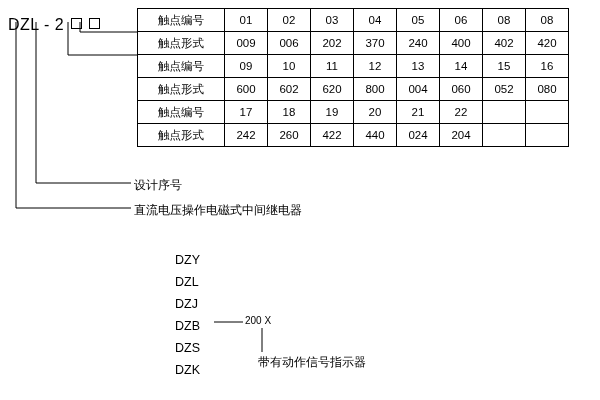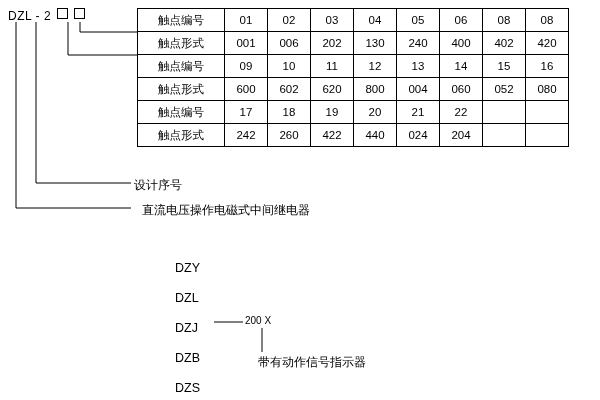--- a/index.html
+++ b/index.html
@@ -13,22 +13,22 @@
     font-family: "Liberation Sans", sans-serif;
     color: #000000;
     position: relative;
     overflow: hidden;
   }
 
   
   #model-code {
     position: absolute;
     left: 8px;
-    top: 8px;
-    font-size: 12px;
+    top: 16px;
+    font-size: 16px;
     letter-spacing: 0.5px;
     white-space: nowrap;
   }
   #model-code .box {
     display: inline-block;
     width: 9px;
     height: 9px;
     border: 1px solid #000;
     margin-left: 2px;
     vertical-align: 1px;
@@ -68,31 +68,31 @@
     pointer-events: none;
   }
 
   
   .annot {
     position: absolute;
     font-size: 12px;
     white-space: nowrap;
   }
   #annot-design  { left: 134px; top: 177px; }
-  #annot-relay   { left: 134px; top: 202px; margin-left: 8px; }
+  #annot-relay   { left: 134px; top: 202px; }
 
   
   #series-list {
     position: absolute;
     left: 175px;
     top: 249px;
     font-size: 12.5px;
     line-height: 22px;
   }
-  #series-list div { white-space: nowrap; margin-top: 8px; }
+  #series-list div { white-space: nowrap; }
 
   #series-suffix {
     position: absolute;
     left: 245px;
     top: 315px;
     font-size: 10px;
     white-space: nowrap;
   }
   #indicator-label {
     position: absolute;
@@ -135,24 +135,24 @@
       <td class="cell">02</td>
       <td class="cell">03</td>
       <td class="cell">04</td>
       <td class="cell">05</td>
       <td class="cell">06</td>
       <td class="cell">08</td>
       <td class="cell">08</td>
     </tr>
     <tr>
       <td class="rowhead">触点形式</td>
-      <td class="cell">001</td>
+      <td class="cell">009</td>
       <td class="cell">006</td>
       <td class="cell">202</td>
-      <td class="cell">130</td>
+      <td class="cell">370</td>
       <td class="cell">240</td>
       <td class="cell">400</td>
       <td class="cell">402</td>
       <td class="cell">420</td>
     </tr>
     <tr>
       <td class="rowhead">触点编号</td>
       <td class="cell">09</td>
       <td class="cell">10</td>
       <td class="cell">11</td>

